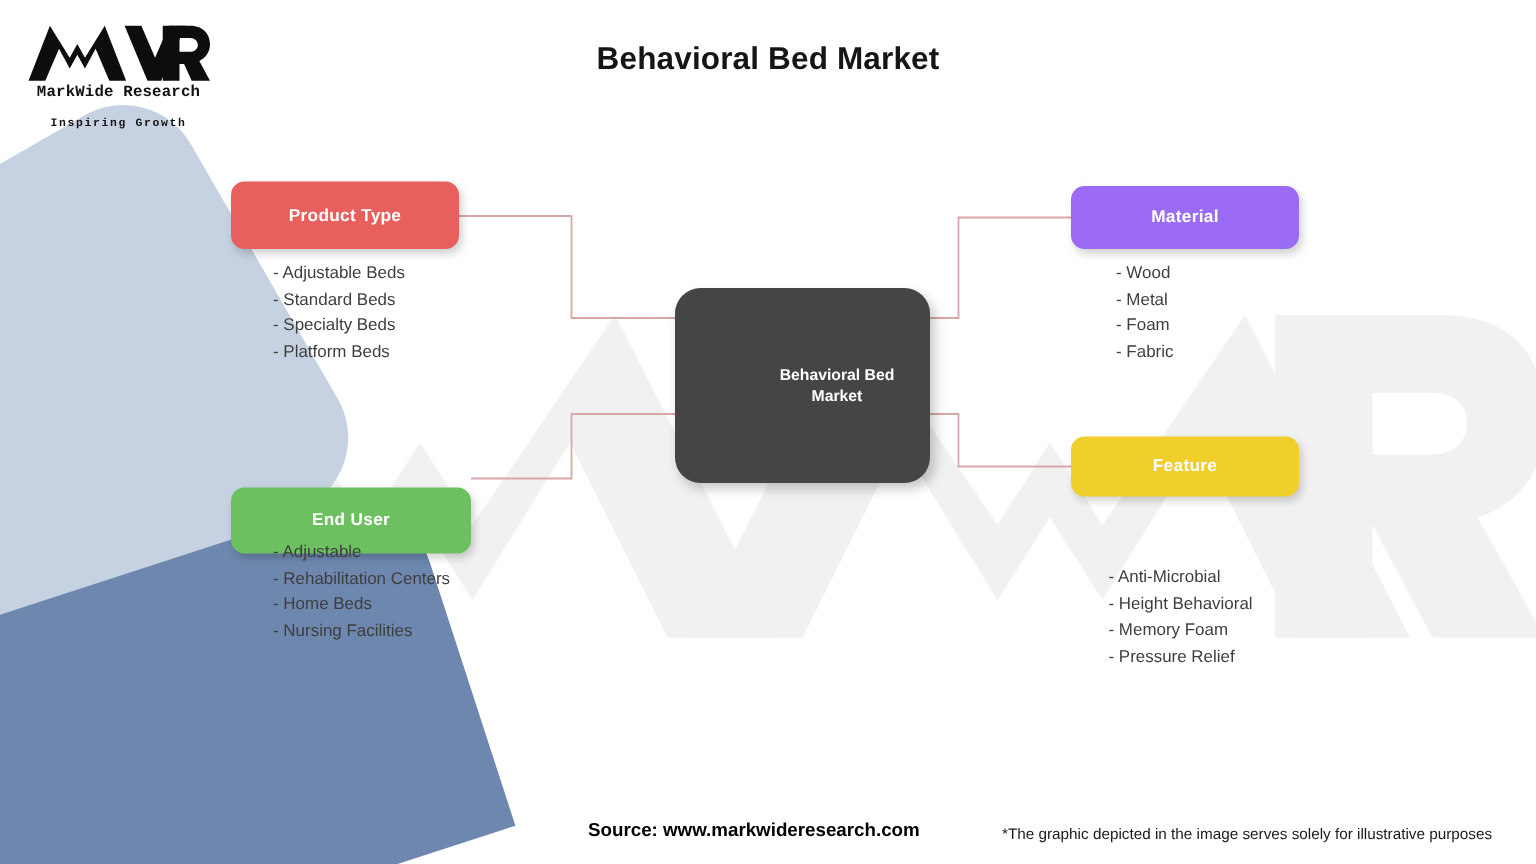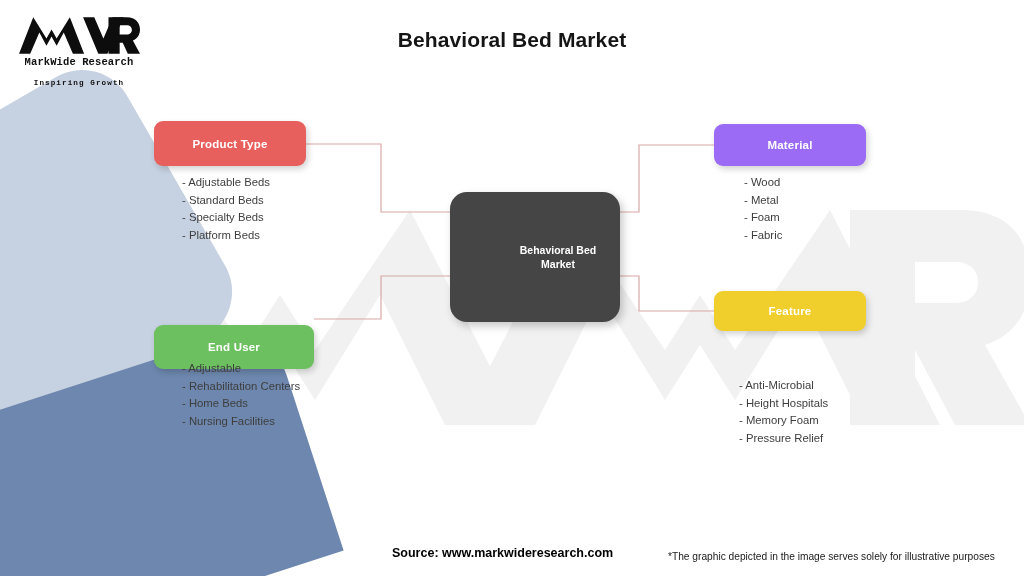--- a/index.html
+++ b/index.html
@@ -252,21 +252,21 @@
 
   <div class="bullets list-material">
     <div>- Wood</div>
     <div>- Metal</div>
     <div>- Foam</div>
     <div>- Fabric</div>
   </div>
 
   <div class="bullets list-feature">
     <div>- Anti-Microbial</div>
-    <div>- Height Hospitals</div>
+    <div>- Height Behavioral</div>
     <div>- Memory Foam</div>
     <div>- Pressure Relief</div>
   </div>
 
   <div class="source">Source: www.markwideresearch.com</div>
   <div class="disclaimer">*The graphic depicted in the image serves solely for illustrative purposes</div>
 
 </div>
 
 </body></html>

